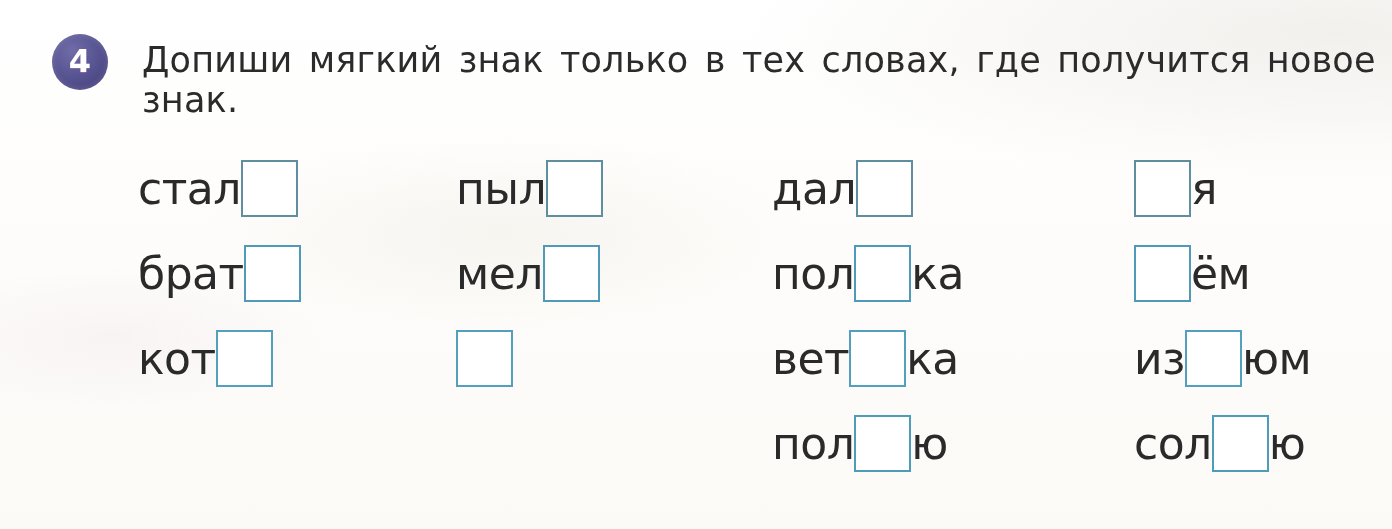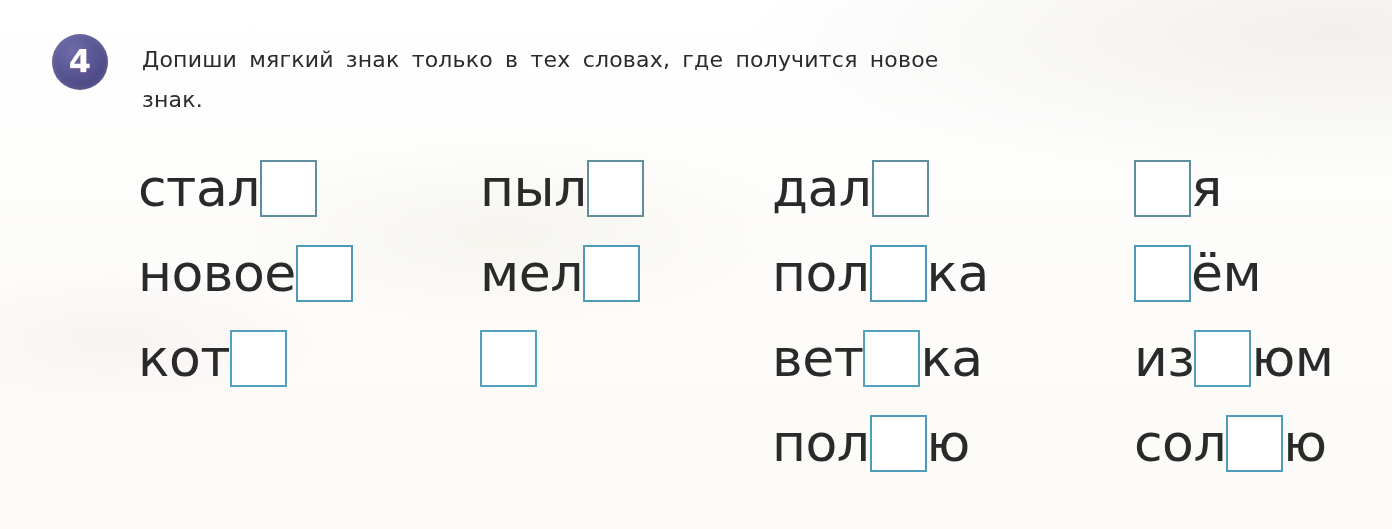--- a/index.html
+++ b/index.html
@@ -53,55 +53,55 @@
     transform: translateY(-1px);
   }
 
   
   .instruction {
     position: absolute;
     left: 142px;
     top: 40px;
     width: 1240px;
     font-family: "DejaVu Sans", sans-serif;
-    font-size: 22px;
+    font-size: 35px;
     line-height: 40px;
     letter-spacing: 0.2px;
     color: #2b2b2b;
     word-spacing: 5px;
   }
   .instruction .line1 { display: block; white-space: nowrap; }
   .instruction .line2 { display: block; }
 
   
   .grid {
     position: absolute;
     left: 0;
     top: 146px;
     width: 1392px;
   }
   .col {
     position: absolute;
     top: 0;
   }
   .col-1 { left: 138px; }
-  .col-2 { left: 480px; text-align: center; }
+  .col-2 { left: 456px; text-align: center; }
   .col-3 { left: 772px; }
   .col-4 { left: 1134px; }
 
   .row {
     height: 85px;
     display: flex;
     align-items: center;
     white-space: nowrap;
   }
 
   .word {
     font-family: "DejaVu Sans", sans-serif;
-    font-size: 52px;
+    font-size: 44px;
     line-height: 45px;
     color: #2a2a2a;
     letter-spacing: -0.5px;
   }
 
   .blank {
     display: inline-block;
     width: 57px;
     height: 57px;
     border: 2px solid #4e97b5;
@@ -131,21 +131,21 @@
 
 <div class="grid">
 
   <div class="col col-1">
     <div class="row">
       <span class="word">стал</span>
       <span class="blank"></span>
       <span class="word"></span>
     </div>
     <div class="row">
-      <span class="word">новое</span>
+      <span class="word">брат</span>
       <span class="blank"></span>
       <span class="word"></span>
     </div>
     <div class="row">
       <span class="word">кот</span>
       <span class="blank"></span>
       <span class="word"></span>
     </div>
   </div>
 

